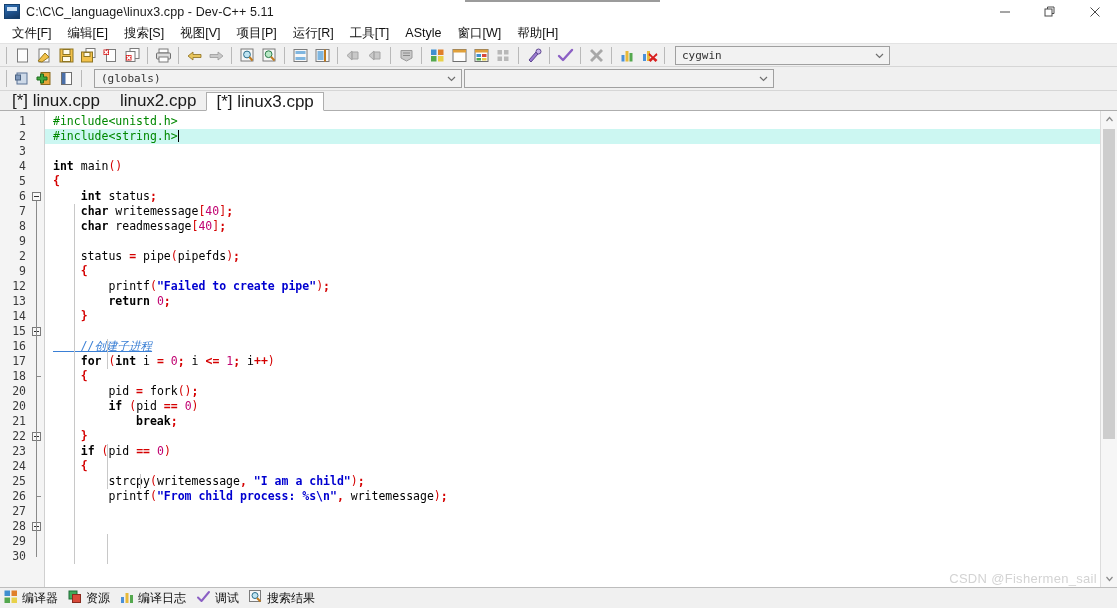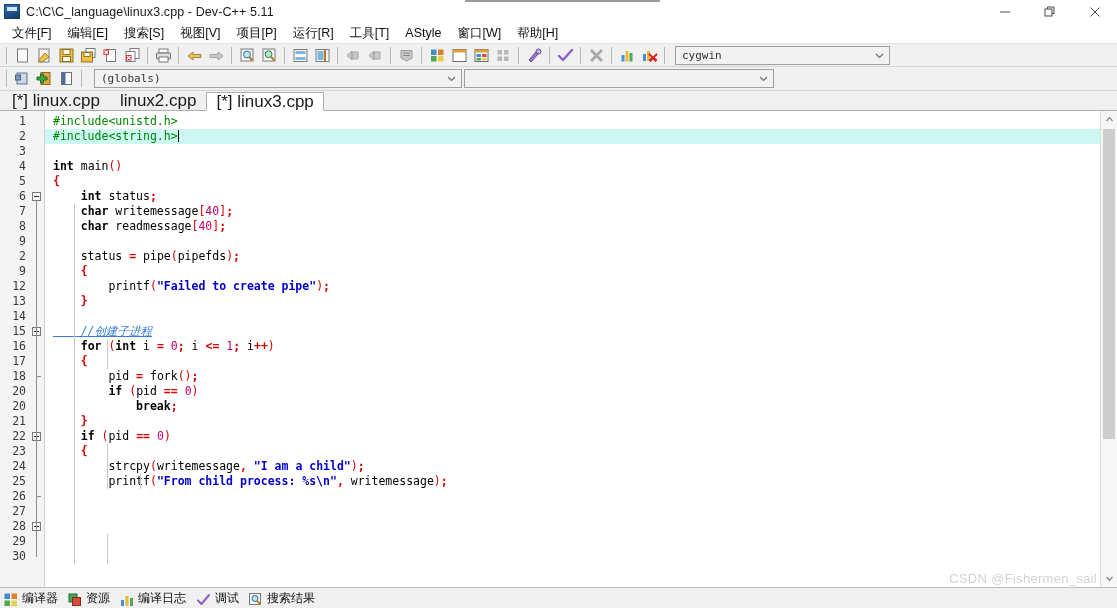--- a/index.html
+++ b/index.html
@@ -259,21 +259,21 @@
 
   
   .statusbar {
     height: 20px;
     background: #f0f0f0;
     display: flex; align-items: center;
     padding-left: 4px;
     flex: 0 0 auto;
   }
   .sb-item {
-    display: flex; align-items: flex-end;
+    display: flex; align-items: flex-start;
     font-size: 12px; color: #111;
     margin-right: 10px;
     white-space: nowrap;
   }
   .sb-item .ic { margin-right: 4px; display: flex; }
 
   
   .watermark {
     position: absolute;
     right: 20px; bottom: 22px;
@@ -675,20 +675,21 @@
         <div class="cl"></div>
         <div class="cl"><span class="k">int</span><span class="id"> main</span><span class="br">()</span></div>
         <div class="cl"><span class="op">{</span></div>
         <div class="cl"><span class="id">    </span><span class="k">int</span><span class="id"> status</span><span class="op">;</span></div>
         <div class="cl"><span class="id">    </span><span class="k">char</span><span class="id"> writemessage</span><span class="br">[</span><span class="nu">40</span><span class="br">]</span><span class="op">;</span></div>
         <div class="cl"><span class="id">    </span><span class="k">char</span><span class="id"> readmessage</span><span class="br">[</span><span class="nu">40</span><span class="br">]</span><span class="op">;</span></div>
         <div class="cl"></div>
         <div class="cl"><span class="id">    status </span><span class="op">=</span><span class="id"> pipe</span><span class="br">(</span><span class="id">pipefds</span><span class="br">)</span><span class="op">;</span></div>
         <div class="cl"><span class="id">    </span><span class="op">{</span></div>
         <div class="cl"><span class="id">        printf</span><span class="br">(</span><span class="st">"Failed to create pipe"</span><span class="br">)</span><span class="op">;</span></div>
+        <div class="cl"><span class="id">        </span><span class="k">return</span><span class="id"> </span><span class="nu">0</span><span class="op">;</span></div>
         <div class="cl"><span class="id">    </span><span class="op">}</span></div>
         <div class="cl"></div>
         <div class="cl"><span class="cm">    //创建子进程</span></div>
         <div class="cl"><span class="id">    </span><span class="k">for</span><span class="id"> </span><span class="br">(</span><span class="k">int</span><span class="id"> i </span><span class="op">=</span><span class="id"> </span><span class="nu">0</span><span class="op">;</span><span class="id"> i </span><span class="op">&lt;=</span><span class="id"> </span><span class="nu">1</span><span class="op">;</span><span class="id"> i</span><span class="op">++</span><span class="br">)</span></div>
         <div class="cl"><span class="id">    </span><span class="op">{</span></div>
         <div class="cl"><span class="id">        pid </span><span class="op">=</span><span class="id"> fork</span><span class="br">()</span><span class="op">;</span></div>
         <div class="cl"><span class="id">        </span><span class="k">if</span><span class="id"> </span><span class="br">(</span><span class="id">pid </span><span class="op">==</span><span class="id"> </span><span class="nu">0</span><span class="br">)</span></div>
         <div class="cl"><span class="id">            </span><span class="k">break</span><span class="op">;</span></div>
         <div class="cl"><span class="id">    </span><span class="op">}</span></div>
         <div class="cl"><span class="id">    </span><span class="k">if</span><span class="id"> </span><span class="br">(</span><span class="id">pid </span><span class="op">==</span><span class="id"> </span><span class="nu">0</span><span class="br">)</span></div>

